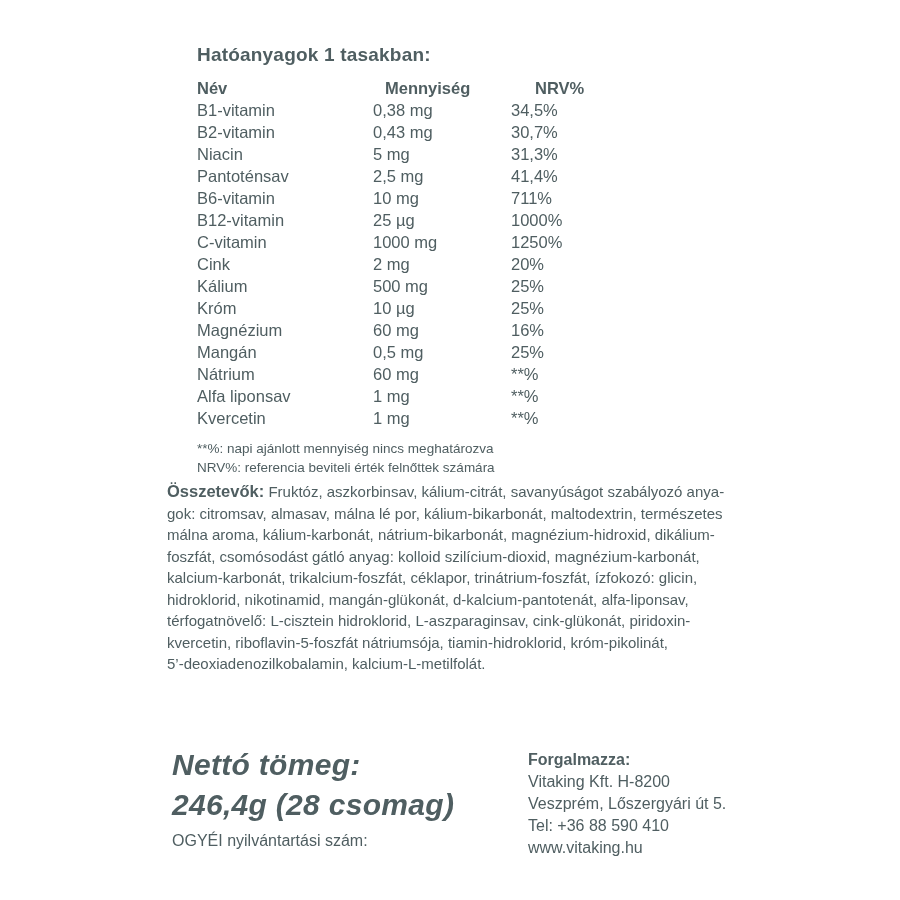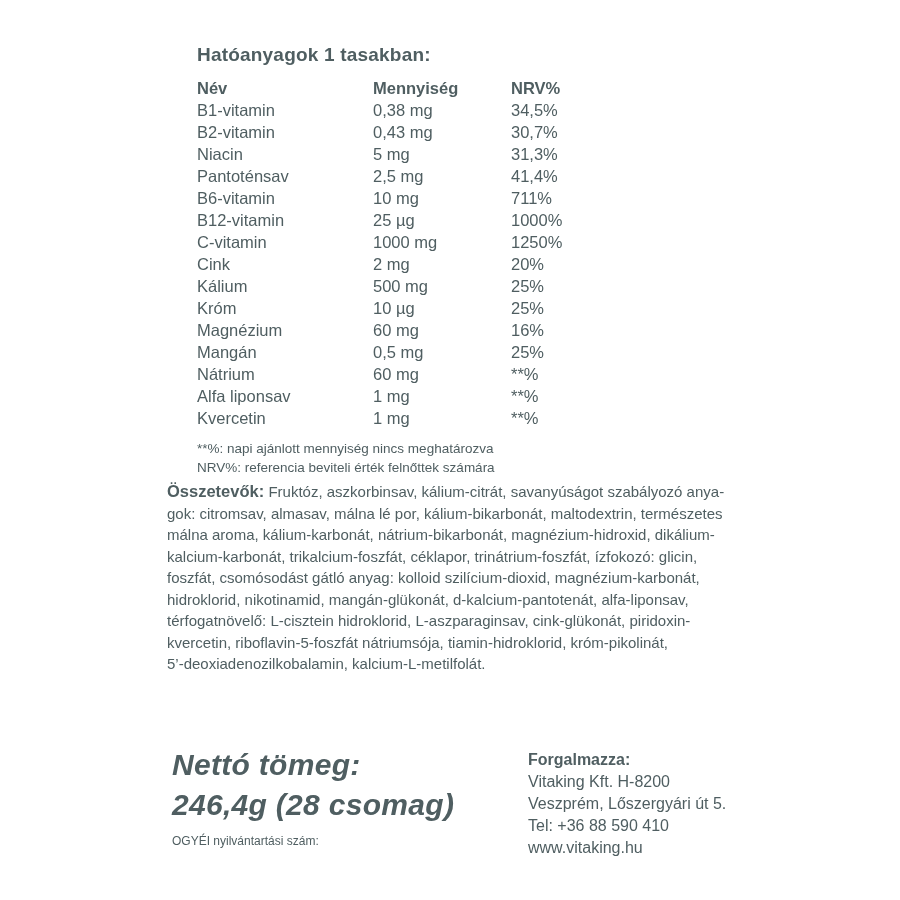--- a/index.html
+++ b/index.html
@@ -27,21 +27,21 @@
     width: 490px;
   }
   .t-row {
     display: grid;
     grid-template-columns: 176px 138px 176px;
     height: 22px;
     line-height: 22px;
     font-size: 16.5px;
     white-space: nowrap;
   }
-  .t-row.header { font-weight: bold; }
+  .t-row.header { font-weight: bold; gap: 12px; }
   .cell-qty, .cell-nrv { }
   .footnotes {
     position: absolute;
     left: 197px; top: 439px;
     font-size: 13.5px;
     line-height: 19px;
     white-space: nowrap;
   }
   .ingredients {
     position: absolute;
@@ -69,21 +69,21 @@
     font-size: 30px;
     font-weight: bold;
     line-height: 40px;
     white-space: nowrap;
     letter-spacing: 0.3px;
     font-style: italic;
   }
   .registration {
     position: absolute;
     left: 172px; top: 831px;
-    font-size: 12px;
+    font-size: 16px;
     line-height: 20px;
     white-space: nowrap;
   }
   .distributor {
     position: absolute;
     left: 528px; top: 749px;
     font-size: 16px;
     line-height: 22px;
     white-space: nowrap;
   }
@@ -181,22 +181,22 @@
 
   <div class="footnotes">
     <div>**%: napi ajánlott mennyiség nincs meghatározva</div>
     <div>NRV%: referencia beviteli érték felnőttek számára</div>
   </div>
 
   <div class="ingredients">
     <div class="line"><span class="lead">Összetevők:</span> <span>Fruktóz, aszkorbinsav, kálium-citrát, savanyúságot szabályozó anya-</span></div>
     <div class="line">gok: citromsav, almasav, málna lé por, kálium-bikarbonát, maltodextrin, természetes</div>
     <div class="line">málna aroma, kálium-karbonát, nátrium-bikarbonát, magnézium-hidroxid, dikálium-</div>
+    <div class="line">foszfát, csomósodást gátló anyag: kolloid szilícium-dioxid, magnézium-karbonát,</div>
     <div class="line">kalcium-karbonát, trikalcium-foszfát, céklapor, trinátrium-foszfát, ízfokozó: glicin,</div>
-    <div class="line">foszfát, csomósodást gátló anyag: kolloid szilícium-dioxid, magnézium-karbonát,</div>
     <div class="line">hidroklorid, nikotinamid, mangán-glükonát, d-kalcium-pantotenát, alfa-liponsav,</div>
     <div class="line">térfogatnövelő: L-cisztein hidroklorid, L-aszparaginsav, cink-glükonát, piridoxin-</div>
     <div class="line">kvercetin, riboflavin-5-foszfát nátriumsója, tiamin-hidroklorid, króm-pikolinát,</div>
     <div class="line">5’-deoxiadenozilkobalamin, kalcium-L-metilfolát.</div>
   </div>
 
 
   <div class="net-weight">
     <div>Nettó tömeg:</div>
     <div>246,4g (28 csomag)</div>

